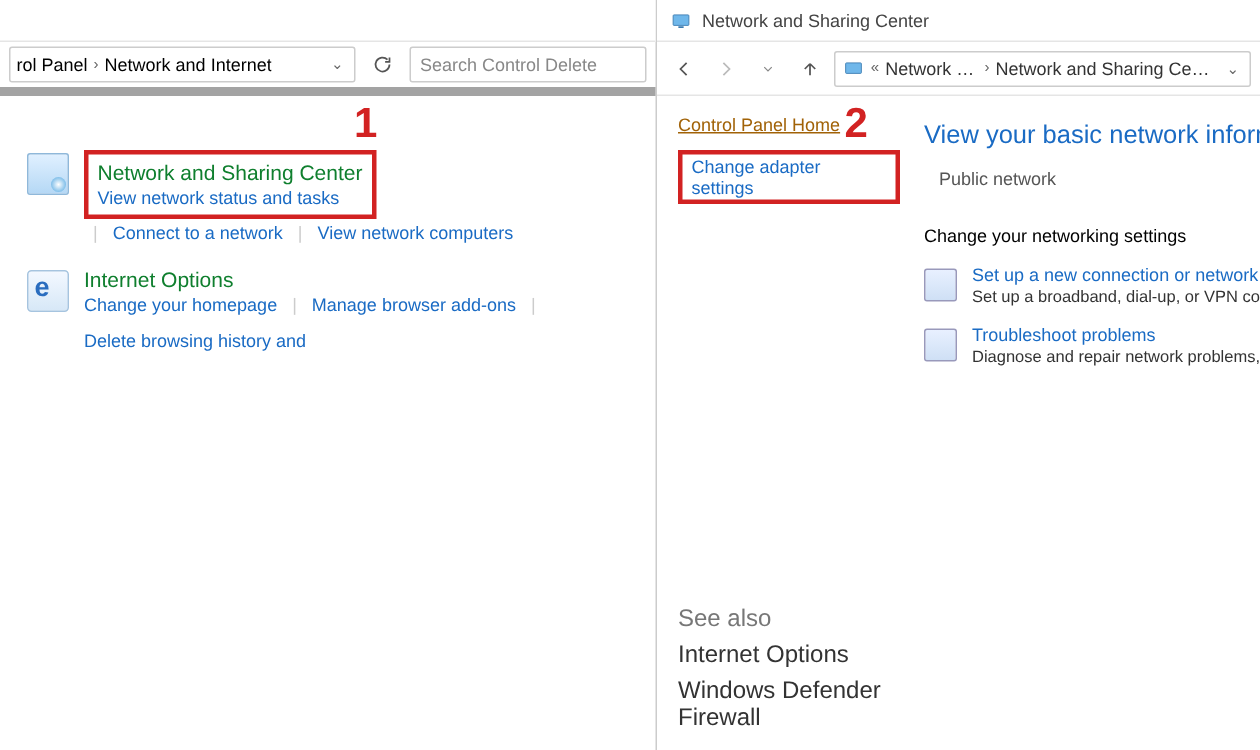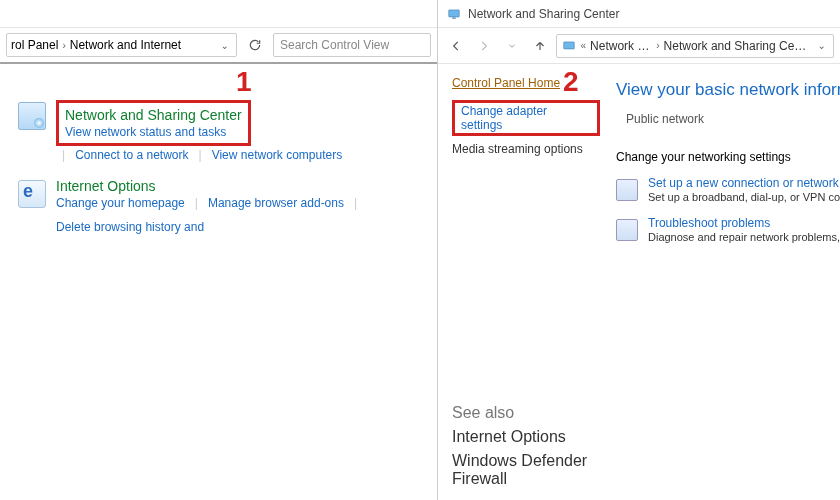--- a/index.html
+++ b/index.html
@@ -47,21 +47,21 @@
   .bold { font-weight:600; }
   .gray { color:#555; }
   .task-row { display:flex; align-items:center; gap:10px; margin:12px 0; }
   .task-icon { width:22px; height:22px; flex:0 0 22px; border:1px solid #99b; background:linear-gradient(#e8f0ff,#cfe0f5); border-radius:2px; }
   .task-link { color:#1a6bc4; display:block; }
   .task-desc { color:#333; font-size:11px; white-space:nowrap; overflow:hidden; }
   .see-also { margin-top:auto; font-size:16px; }
   .see-hdr { color:#777; margin-bottom:6px; }
   .see-link { display:block; color:#333; margin-bottom:6px; }
   .titlebar-left { height:28px; }
-  .leftnav { height:36px; display:flex; align-items:center; padding:0 6px; gap:6px; border-bottom:2px solid #a3a3a3; }
+  .leftnav { height:36px; display:flex; align-items:center; padding:0 6px; gap:6px; border-bottom:6px solid #a3a3a3; }
   svg { display:block; }
   
   .redbox-1 { padding:4px 6px; }
   .redbox-2 { padding:1px 6px; margin-bottom:6px; display:inline-block; }
 </style>
 </head>
 <body>
 
 <div class="container">
 
@@ -74,21 +74,21 @@
         <span class="chev">›</span>
         <span class="crumb">Network and Internet</span>
         <span class="breadcrumb-drop">⌄</span>
       </div>
       <div class="refresh">
         <svg width="14" height="14" viewBox="0 0 24 24">
             <path fill="none" stroke="#555" stroke-width="2" d="M20 12a8 8 0 1 1-2.3-5.6M20 4v5h-5"></path>
           </svg>
       </div>
       <div class="searchbox">
-        <span>Search Control View</span>
+        <span>Search Control Delete</span>
       </div>
     </div>
 
     <div class="content-left">
 
       <div style="position:relative;">
         <span class="red-num one">1</span>
       </div>
 
       <div class="item-row redbox-item" style="margin-top:18px;">
@@ -180,21 +180,20 @@
     </div>
 
     <div class="content-right" style="height:calc(100% - 64px);">
       <div class="right-left">
         <a class="cp-home">Control Panel Home</a>
 
         <span class="redbox redbox-2">
           <a class="side-link" style="margin:0;">Change adapter settings</a>
         </span>
 
-        <span class="side-text">Media streaming options</span>
 
         <div class="see-also">
           <div class="see-hdr">See also</div>
           <span class="see-link">Internet Options</span>
           <span class="see-link">Windows Defender Firewall</span>
         </div>
       </div>
 
       <div class="right-right">
         <div class="section-head">View your basic network information and</div>

